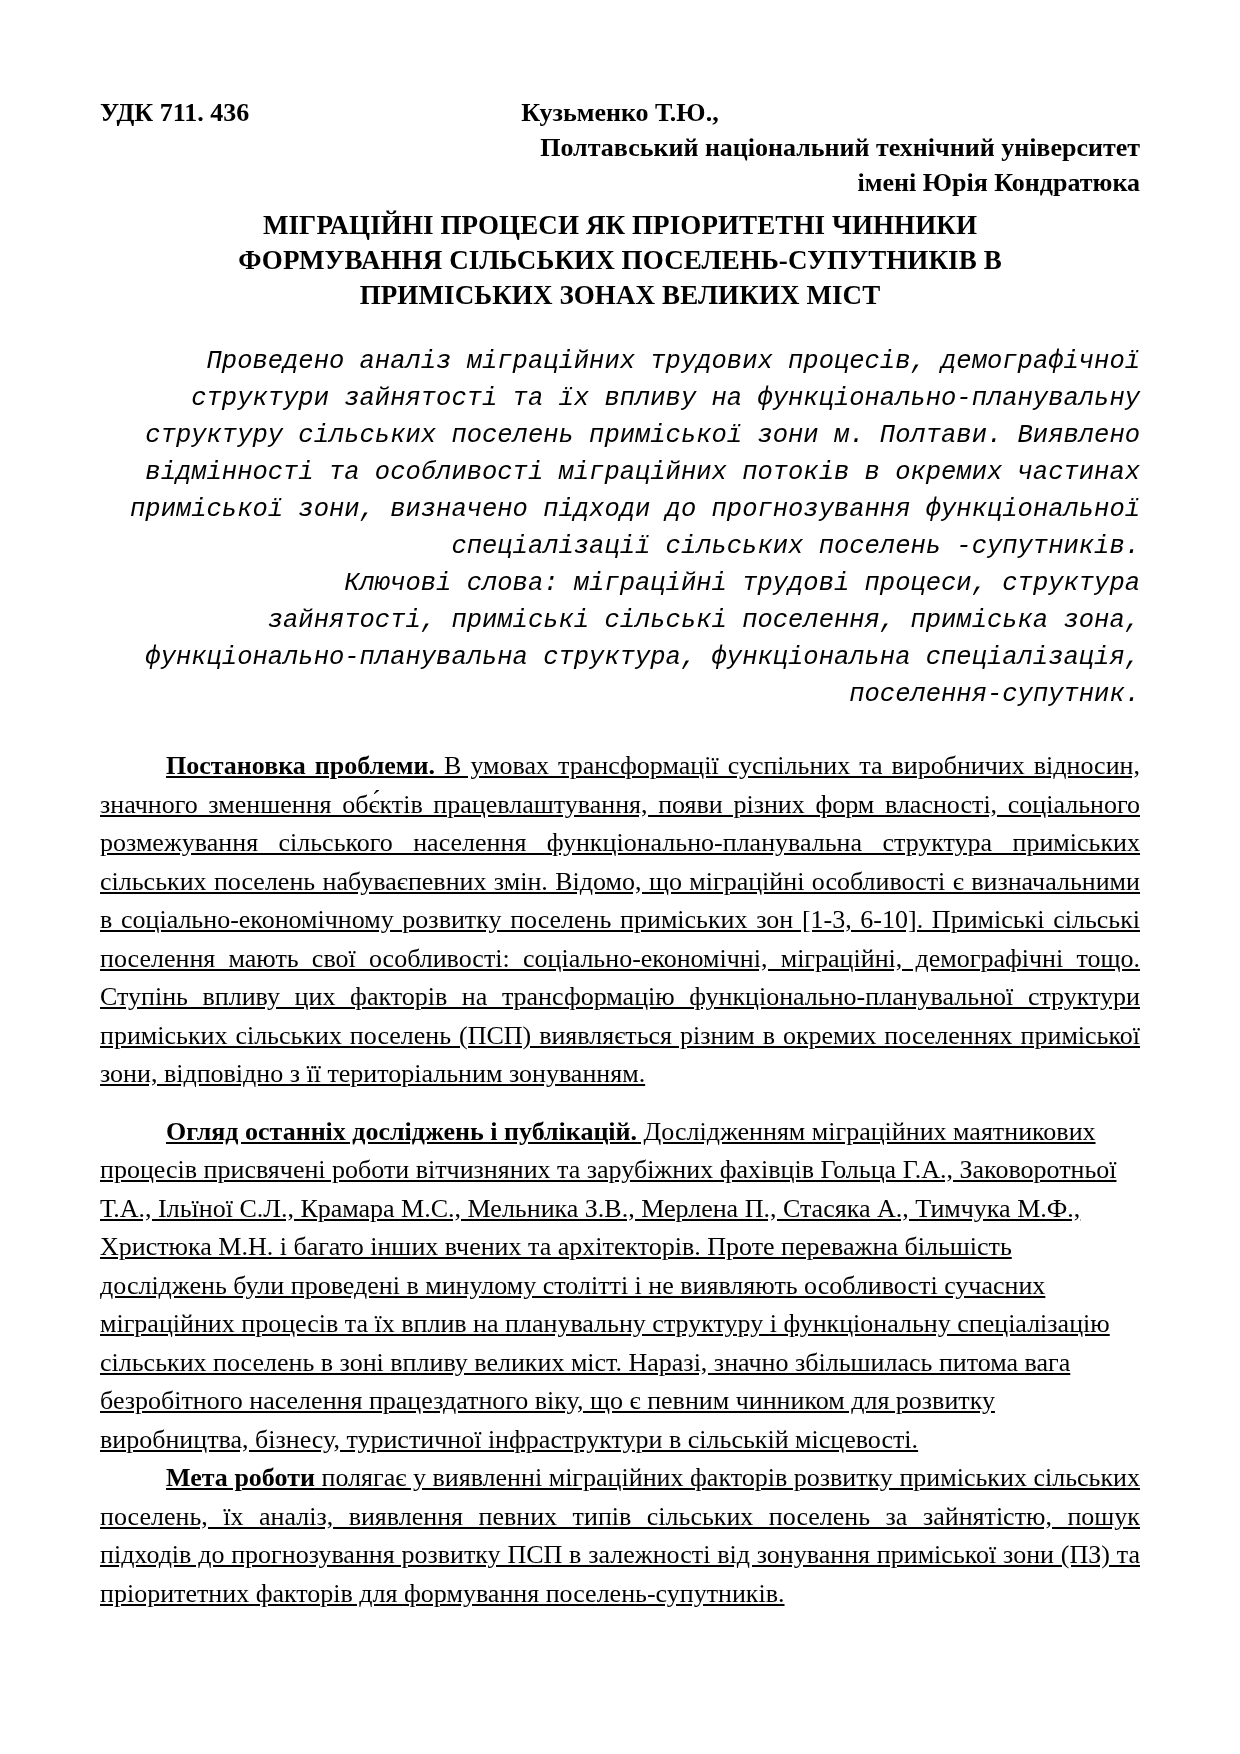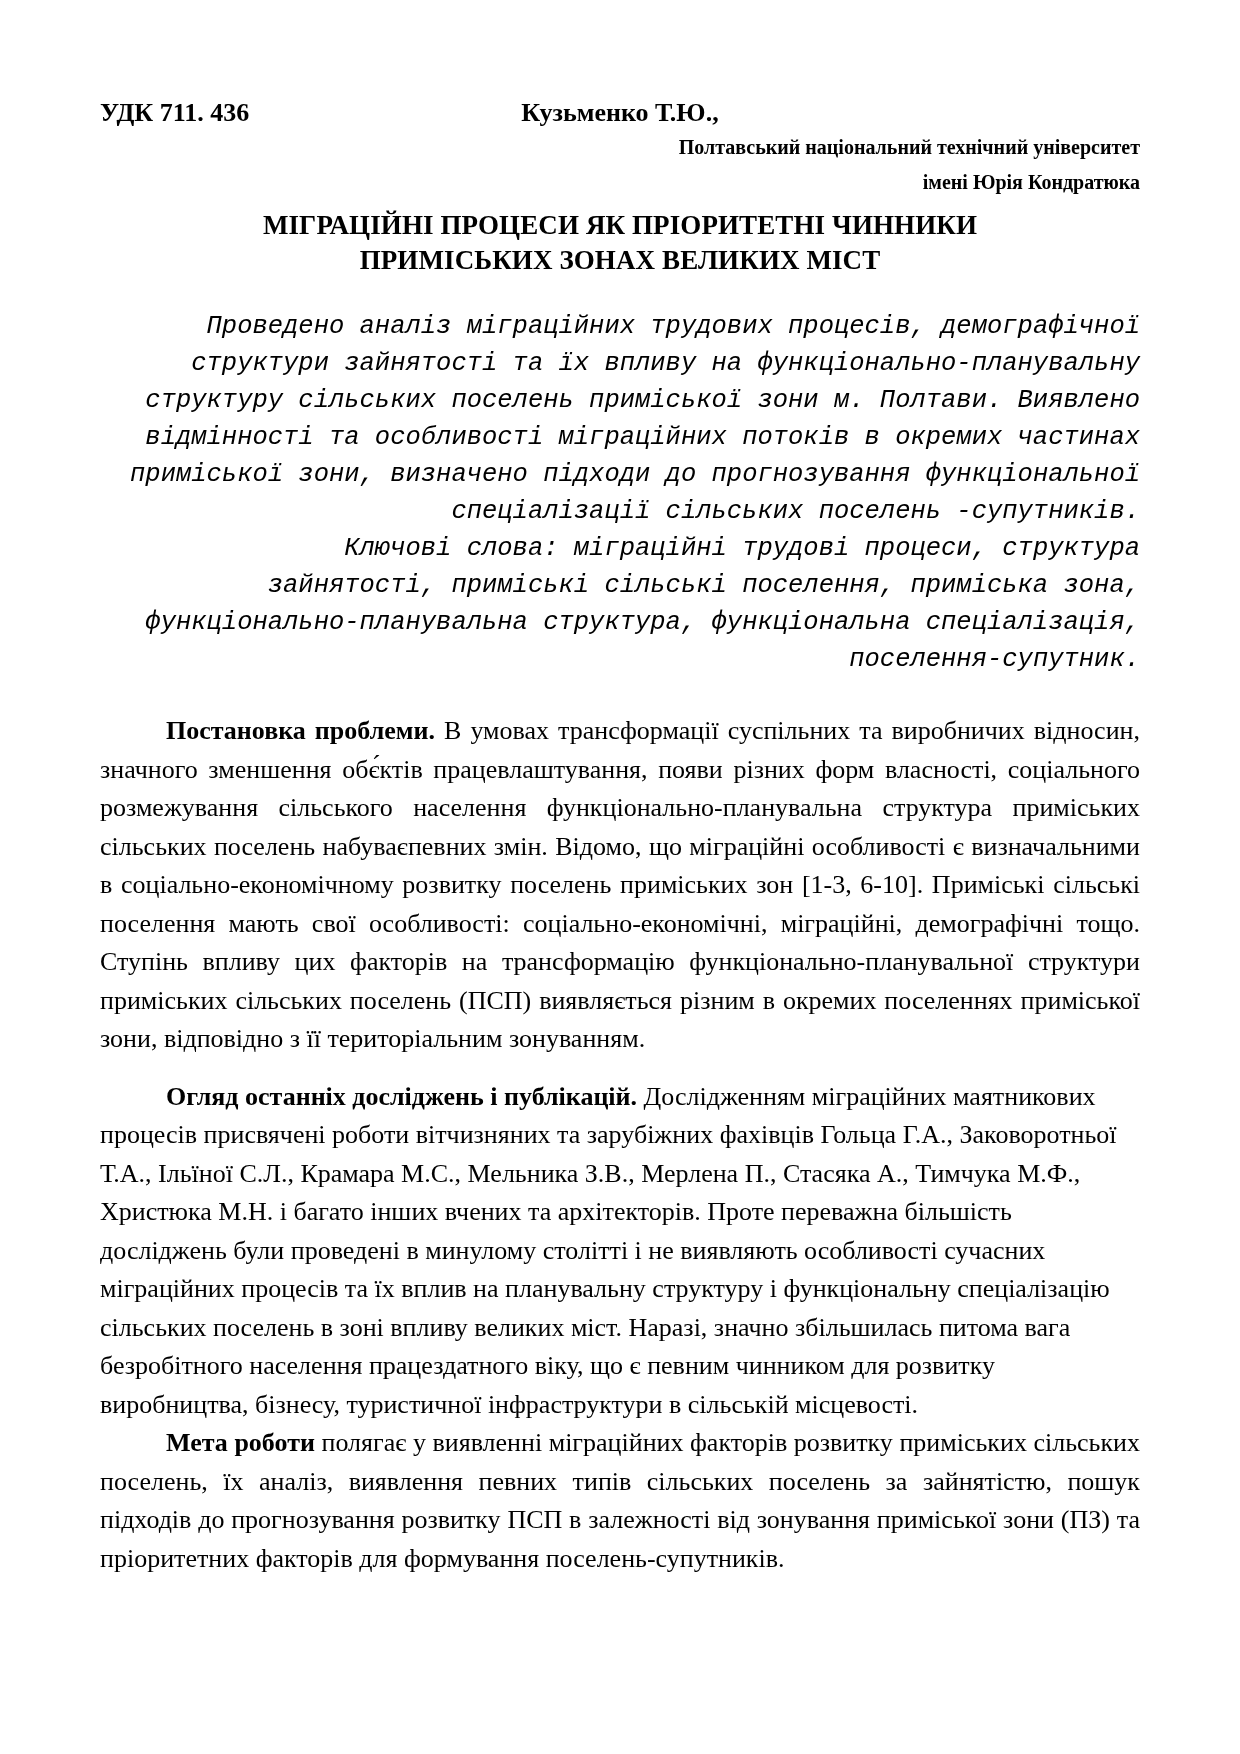--- a/index.html
+++ b/index.html
@@ -44,21 +44,21 @@
   }
   .author {
     display: block;
     text-align: center;
     font-size: 26px;
     line-height: 34px;
     white-space: nowrap;
   }
   .affiliation {
     text-align: right;
-    font-size: 20px;
+    font-size: 26px;
     line-height: 35px;
     margin: 0;
   }
   .affiliation .aff-line {
     display: block;
   }
   .affiliation .aff-line.second {
     text-align: right;
     padding-left: 360px;
   }
@@ -93,20 +93,21 @@
     margin: 0;
     font-style: italic;
     font-size: 25.5px;
     line-height: 37px;
     text-indent: 62px;
   }
 
   
   .body-text {
     margin-top: 34px;
+    text-decoration: underline;
   }
   .body-text p {
     margin: 0;
     font-size: 26px;
     line-height: 38.5px;
     text-align: justify;
     text-indent: 66px;
     hyphens: none;
   }
   .body-text p.loose {
@@ -131,20 +132,21 @@
 
     <div class="affiliation">
       <span class="aff-line">Полтавський національний технічний університет</span>
       <span class="aff-line second">імені Юрія Кондратюка</span>
     </div>
 
   </div>
 
   <h1 class="doc-title">
     <span class="t-line">МІГРАЦІЙНІ ПРОЦЕСИ ЯК ПРІОРИТЕТНІ ЧИННИКИ</span>
+    <span class="t-line">ФОРМУВАННЯ СІЛЬСЬКИХ ПОСЕЛЕНЬ-СУПУТНИКІВ В</span>
     <span class="t-line">ПРИМІСЬКИХ ЗОНАХ ВЕЛИКИХ МІСТ</span>
   </h1>
 
   <div class="abstract">
     <p>Проведено аналіз міграційних трудових процесів, демографічної структури зайнятості та їх впливу на функціонально-планувальну структуру сільських поселень приміської зони м. Полтави. Виявлено відмінності та особливості міграційних потоків в окремих частинах приміської зони, визначено підходи до прогнозування функціональної спеціалізації сільських поселень -супутників.</p>
     <p class="keywords">Ключові слова: міграційні трудові процеси, структура зайнятості, приміські сільські поселення, приміська зона, функціонально-планувальна структура, функціональна спеціалізація, поселення-супутник.</p>
   </div>
 
   <div class="body-text">
 

